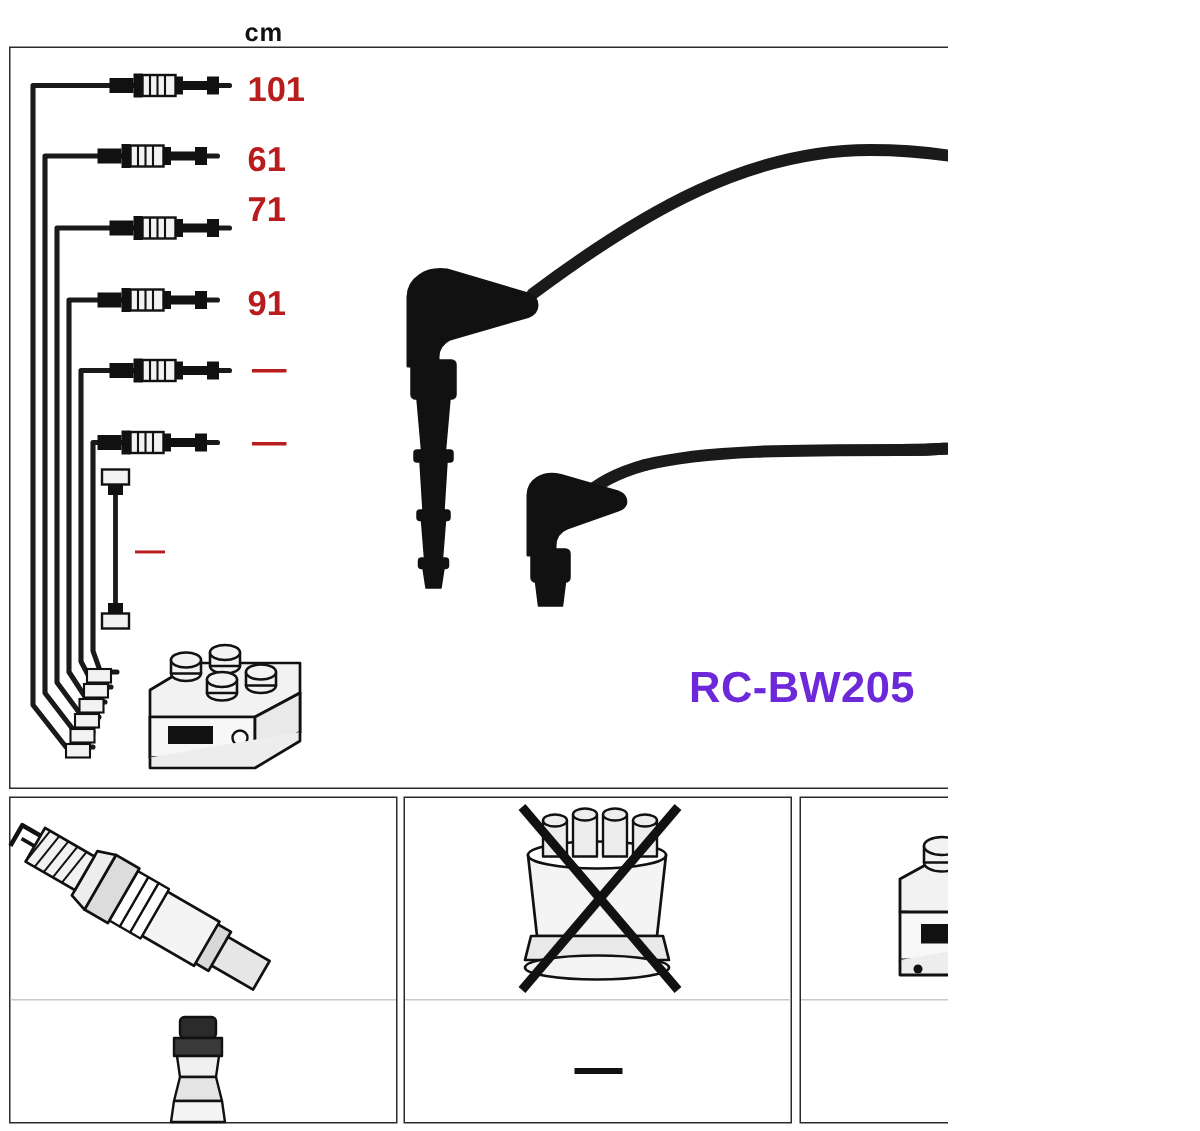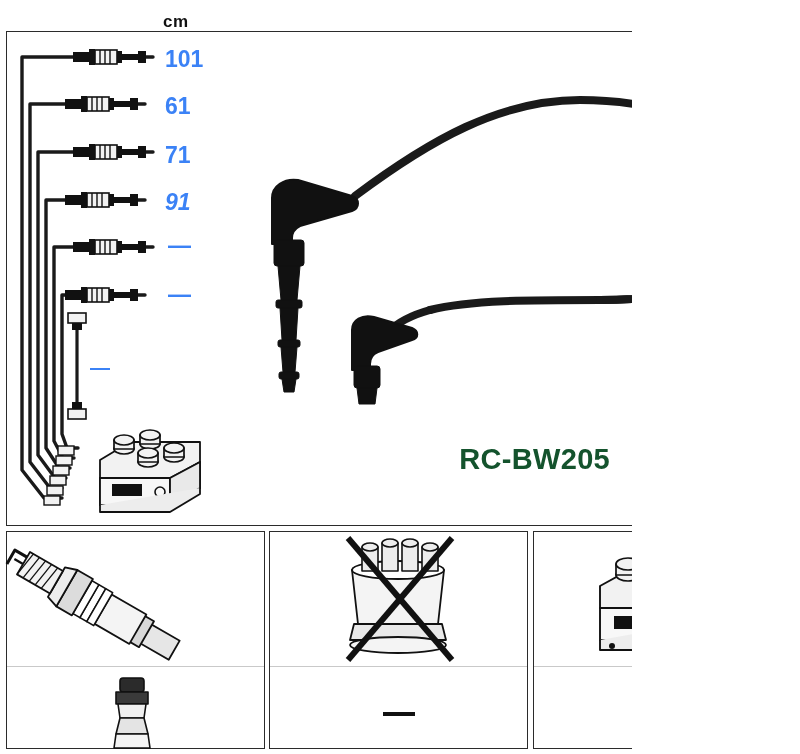--- a/index.html
+++ b/index.html
@@ -52,31 +52,31 @@
     top: 12px;
     font-size: 17px;
     font-weight: bold;
     color: #111;
     letter-spacing: 0.5px;
   }
   .len {
     position: absolute;
     font-size: 23px;
     font-weight: bold;
-    color: #3b82f6;
+    color: #b91c1c;
     text-align: right;
     white-space: nowrap;
   }
   .part-number {
     position: absolute;
     right: 22px;
     top: 443px;
     font-size: 29px;
     font-weight: bold;
-    color: #14532d;
+    color: #6d28d9;
     letter-spacing: 0.3px;
   }
   .stock-no {
     position: absolute;
     right: 22px;
     top: 488px;
     font-size: 17px;
     font-weight: bold;
     color: #111;
   }
@@ -336,21 +336,21 @@
       <rect x="664" y="690" width="12" height="26" fill="#ffffff" stroke-width="1.5"></rect>
       <rect x="642" y="726" width="56" height="12" fill="#f0f0f0" stroke-width="1.6"></rect>
       <rect x="660" y="700" width="20" height="16" fill="#111" stroke="none"></rect>
     </g>
   </svg>
 
   <div class="cm-label">cm</div>
 
   <div class="len" style="top:46px;left:165px;">101</div>
   <div class="len" style="top:93px;left:165px;">61</div>
-  <div class="len" style="top:142px;left:165px;">71</div>
-  <div class="len" style="top:189px;left:165px;font-style:italic;">91</div>
+  <div class="len" style="top:126px;left:165px;">71</div>
+  <div class="len" style="top:189px;left:165px;">91</div>
   <div class="len" style="top:232px;left:168px;">—</div>
   <div class="len" style="top:281px;left:168px;">—</div>
   <div class="len" style="top:356px;left:90px;font-size:20px;">—</div>
 
   <div class="part-number">RC-BW205</div>
 
 </div>
 
 </body></html>

